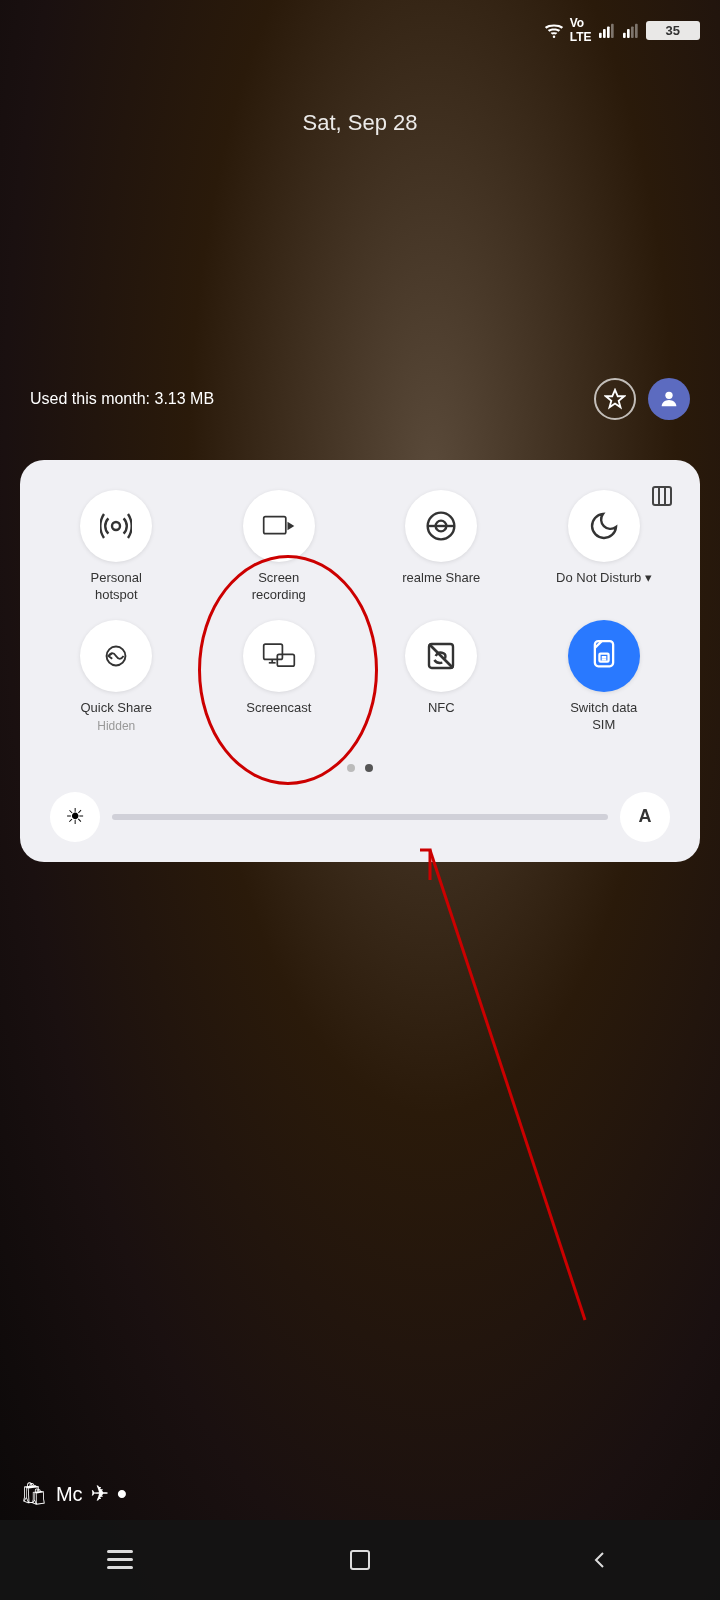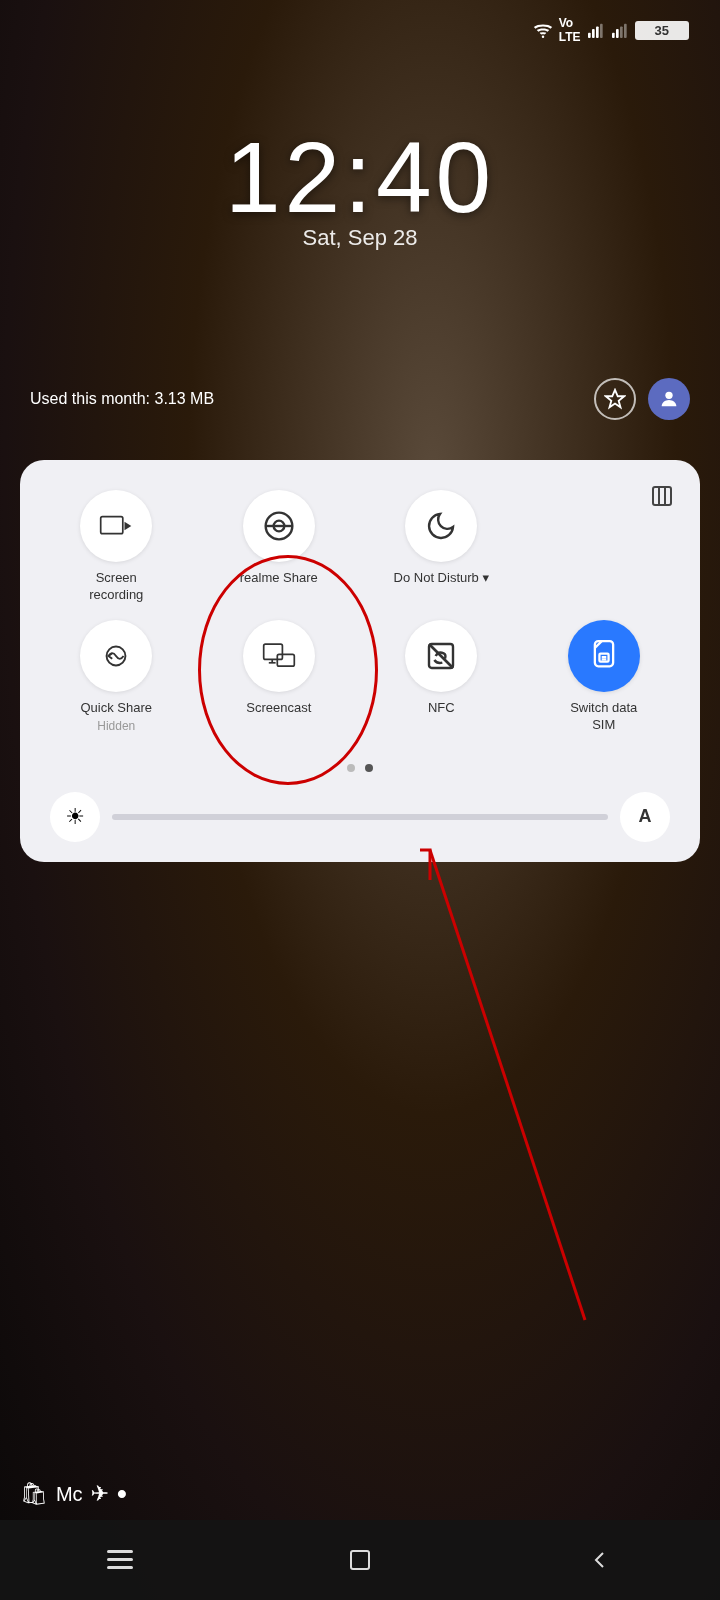--- a/index.html
+++ b/index.html
@@ -18,21 +18,21 @@
       position: absolute;
       top: 0; left: 0;
       width: 100%; height: 100%;
       background: radial-gradient(ellipse at 60% 30%, #5a4a3a 0%, #2a1a0a 40%, #1a1010 70%, #0a0808 100%);
       z-index: 0;
     }
 
     
     .status-bar {
       position: absolute;
-      top: 0; left: 0; right: 11px;
+      top: 0; left: 0; right: 0;
       height: 60px;
       display: flex;
       align-items: center;
       justify-content: flex-end;
       padding: 0 20px;
       z-index: 10;
       color: white;
       font-size: 14px;
     }
 
@@ -341,21 +341,20 @@
       <rect x="14.5" y="2" width="3" height="16" rx="1" opacity="0.4"></rect>
     </svg>
 
     <div class="battery-icon">
       <span>35</span>
     </div>
   </div>
 </div>
 
 <div class="clock-area">
-  <div class="clock-time">12:40</div>
   <div class="clock-date">Sat, Sep 28</div>
 </div>
 
 <div class="data-usage-bar">
   <span>Used this month: 3.13 MB</span>
   <div class="data-usage-icons">
     <div class="data-icon-btn outlined">
       <svg width="22" height="22" viewBox="0 0 24 24" fill="none" stroke="white" stroke-width="2">
         <polygon points="12,2 15,9 22,9 16,14 18,21 12,17 6,21 8,14 2,9 9,9"></polygon>
       </svg>
@@ -374,20 +373,32 @@
   <div class="qs-edit-btn">
     <svg width="24" height="24" viewBox="0 0 24 24" fill="none" stroke="#444" stroke-width="2">
       <rect x="3" y="3" width="18" height="18" rx="2" ry="2"></rect>
       <line x1="9" y1="3" x2="9" y2="21"></line>
       <line x1="15" y1="3" x2="15" y2="21"></line>
     </svg>
   </div>
 
   <div class="qs-grid">
 
+    <div class="qs-tile">
+      <div class="qs-tile-icon">
+        <svg width="32" height="32" viewBox="0 0 24 24" fill="none" stroke="#333" stroke-width="1.8">
+          <circle cx="12" cy="12" r="3"></circle>
+          <path d="M6.3 6.3a8 8 0 0 0 0 11.4"></path>
+          <path d="M17.7 6.3a8 8 0 0 1 0 11.4"></path>
+          <path d="M3 3a16 16 0 0 0 0 18"></path>
+          <path d="M21 3a16 16 0 0 1 0 18"></path>
+        </svg>
+      </div>
+      <div class="qs-tile-label">Personal<br>hotspot</div>
+    </div>
 
     <div class="qs-tile">
       <div class="qs-tile-icon">
         <svg width="34" height="28" viewBox="0 0 40 30" fill="none" stroke="#333" stroke-width="2">
           <rect x="2" y="4" width="26" height="20" rx="2" ry="2"></rect>
           <polygon points="30,10 38,15 30,20" fill="#333" stroke="none"></polygon>
         </svg>
       </div>
       <div class="qs-tile-label">Screen<br>recording</div>
     </div>

